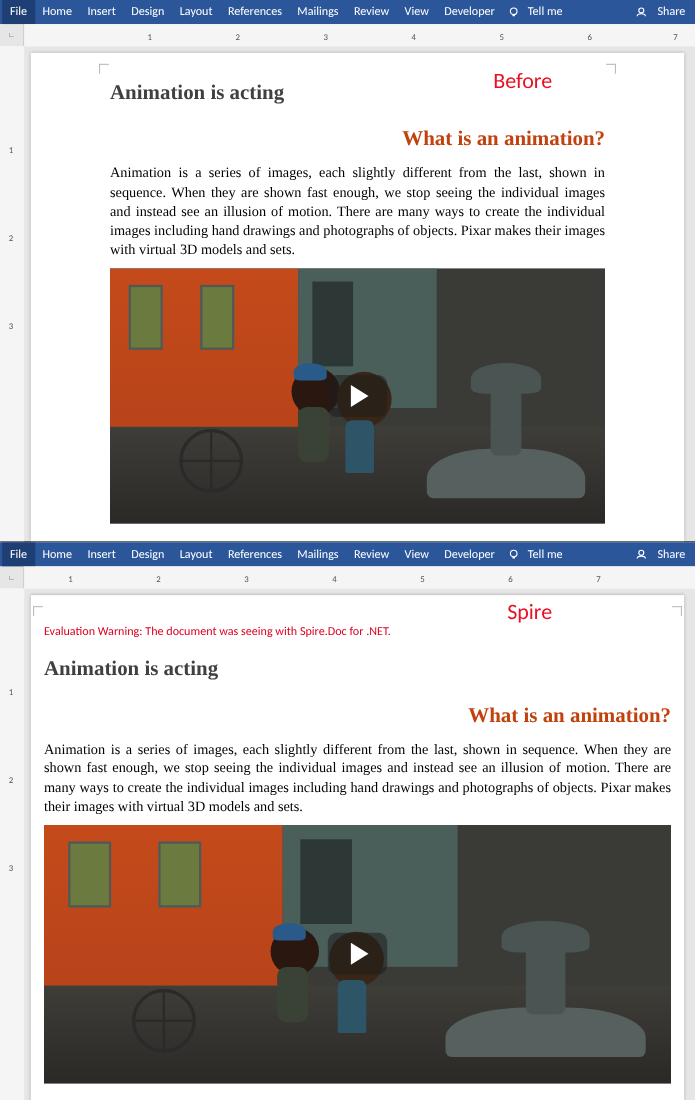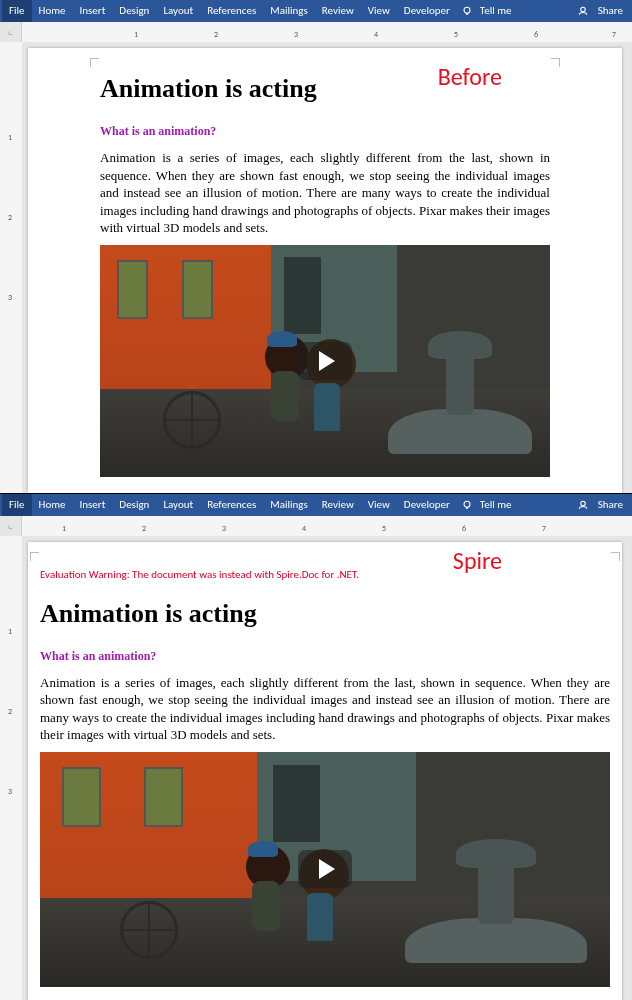--- a/index.html
+++ b/index.html
@@ -20,23 +20,23 @@
 .ruler-v { width: 22px; background: #f5f5f5; position: relative; font-size: 8px; color: #555; }
 .vt { position: absolute; left: 8px; font-size: 8px; }
 .docwrap { flex: 1; padding: 6px 10px 0 6px; }
 .page { background: #fff; box-shadow: 0 0 3px rgba(0,0,0,0.3); padding: 4px; }
 .page-inner-narrow { padding: 4px 68px 0 68px; }
 .page-inner-wide { padding: 4px 8px 0 8px; }
 .corner-mark { position: relative; height: 12px; }
 .corner-mark::before, .corner-mark::after { content: ""; position: absolute; width: 8px; height: 8px; border-color: #bbb; }
 .corner-mark::before { left: -10px; top: 2px; border-left: 1px solid #bbb; border-top: 1px solid #bbb; }
 .corner-mark::after { right: -10px; top: 2px; border-right: 1px solid #bbb; border-top: 1px solid #bbb; }
-.doc-title { color: #000000; font-family: "Times New Roman", serif; font-weight: bold; font-size: 26px; margin: 6px 0 20px 0; }
+.doc-title { color: #404040; font-family: "Times New Roman", serif; font-weight: bold; font-size: 19px; margin: 6px 0 20px 0; }
 .eval-warn { color: #d02; font-size: 11px; margin: 6px 0 18px 0; }
-.doc-h2 { font-family: "Times New Roman", serif; font-weight: bold; font-size: 12px; margin: 4px 0 10px 0; color: #a21caf; }
+.doc-h2 { font-family: "Times New Roman", serif; font-weight: bold; font-size: 19px; margin: 4px 0 10px 0; color: #c2410c; text-align: right; }
 .doc-p { font-family: "Times New Roman", serif; font-size: 13px; text-align: justify; line-height: 1.35; margin-bottom: 8px; color: #000; }
 .video-frame { width: 100%; height: 232px; position: relative; overflow: hidden; background: #3a3a36; margin: 4px 0 12px 0; }
 .video-frame.tall { height: 235px; }
 .scene { position: absolute; inset: 0; }
 .bldg-orange { position: absolute; left: 0; top: 0; width: 38%; height: 80%; background: linear-gradient(#c44a1a,#b5421a); }
 .bldg-orange .shutter { position: absolute; top: 8%; width: 18%; height: 32%; background: #6b7a3e; border: 2px solid #555; }
 .bldg-orange .s1 { left: 10%; }
 .bldg-orange .s2 { left: 48%; }
 .bldg-teal { position: absolute; left: 38%; top: 0; width: 28%; height: 55%; background: #4a5e5a; }
 .bldg-teal::after { content:""; position:absolute; left:10%; top:10%; width:30%; height:60%; background:#2d3836; }
@@ -51,21 +51,21 @@
 .f-top { position:absolute; bottom:68%; left:28%; width:44%; height:20%; background:#4a5452; border-radius:50% 50% 20% 20%; }
 .char1 { position:absolute; left:34%; bottom:18%; width:60px; height:100px; }
 .c1-hair { position:absolute; top:0; left:12px; width:44px; height:44px; background:#2a1710; border-radius:50%; }
 .c1-hat { position:absolute; top:-4px; left:14px; width:30px; height:16px; background:#2a5a8a; border-radius:50% 50% 20% 20%; }
 .c1-body { position:absolute; top:36px; left:18px; width:28px; height:50px; background:#3a4236; border-radius:8px; }
 .char2 { position:absolute; left:44%; bottom:12%; width:60px; height:110px; }
 .c2-hair { position:absolute; top:0; left:8px; width:50px; height:50px; background:#3a2616; border-radius:50%; }
 .c2-body { position:absolute; top:44px; left:16px; width:26px; height:48px; background:#2e5468; border-radius:6px 6px 2px 2px; }
 .play-btn { position:absolute; left:50%; top:50%; width:54px; height:38px; transform:translate(-50%,-50%); background:rgba(30,30,30,0.55); border-radius:8px; display:flex; align-items:center; justify-content:center; }
 .play-tri { width:0; height:0; border-left:16px solid #fff; border-top:10px solid transparent; border-bottom:10px solid transparent; margin-left:4px; }
-.callout { position:absolute; color:#e81123; font-size:24px; font-family:Calibri,Arial,sans-serif; }
+.callout { position:absolute; color:#e81123; font-size:20px; font-family:Calibri,Arial,sans-serif; }
 .callout.before { right: 130px; top: 62px; }
 .callout.after { right: 130px; top: 52px; }
 .panel-after .editor { min-height: 472px; }
 </style>
 </head>
 <body>
 
 <div class="panel panel-before">
   <div class="ribbon">
     <div class="ribbon-tab file">File</div>
@@ -201,21 +201,21 @@
   <div class="editor">
     <div class="ruler-v">
       <span class="vt" style="top:90px">1</span>
       <span class="vt" style="top:170px">2</span>
       <span class="vt" style="top:250px">3</span>
     </div>
     <div class="docwrap">
       <div class="page">
         <div class="page-inner-wide">
           <div class="corner-mark"></div>
-          <p class="eval-warn">Evaluation Warning: The document was instead with Spire.Doc for .NET.</p>
+          <p class="eval-warn">Evaluation Warning: The document was seeing with Spire.Doc for .NET.</p>
           <h1 class="doc-title">Animation is acting</h1>
           <h2 class="doc-h2">What is an animation?</h2>
           <p class="doc-p">Animation is a series of images, each slightly different from the last, shown in sequence. When they are shown fast enough, we stop seeing the individual images and instead see an illusion of motion. There are many ways to create the individual images including hand drawings and photographs of objects. Pixar makes their images with virtual 3D models and sets.</p>
           <div class="video-frame tall">
             <div class="scene">
               <div class="bldg-orange">
                   <div class="shutter s1"></div>
                   <div class="shutter s2"></div>
                 </div>
               <div class="bldg-teal"></div>

